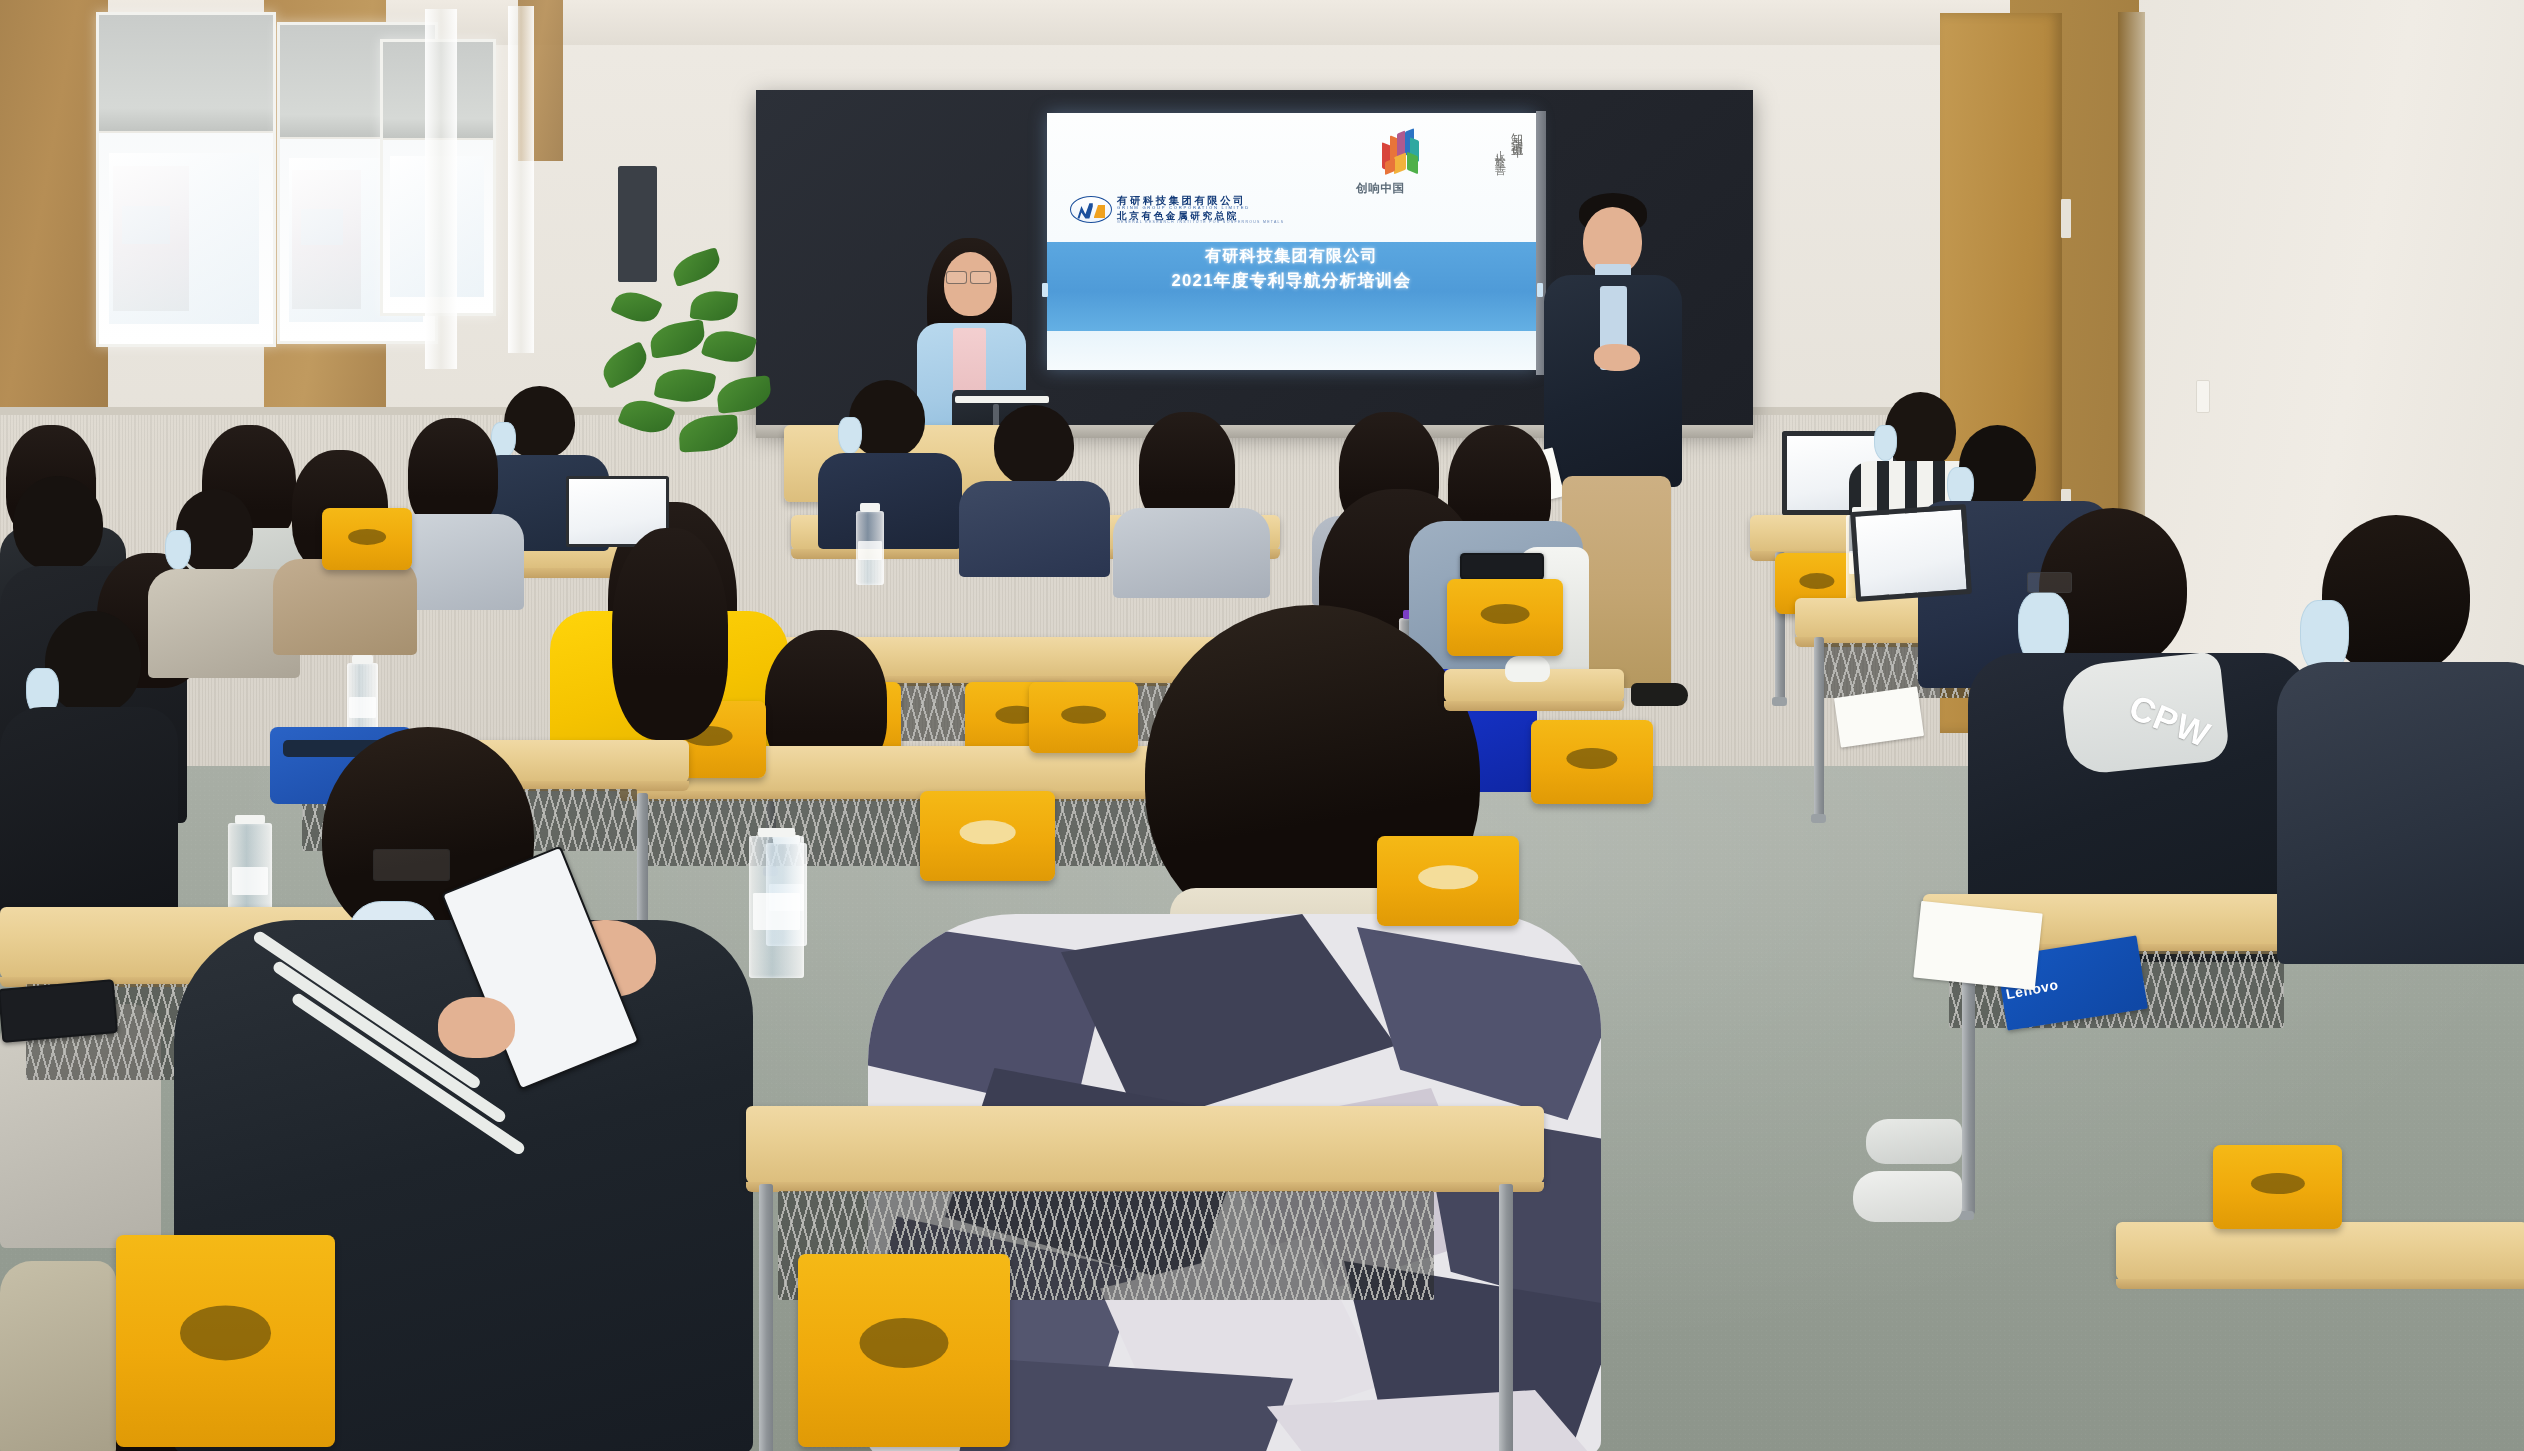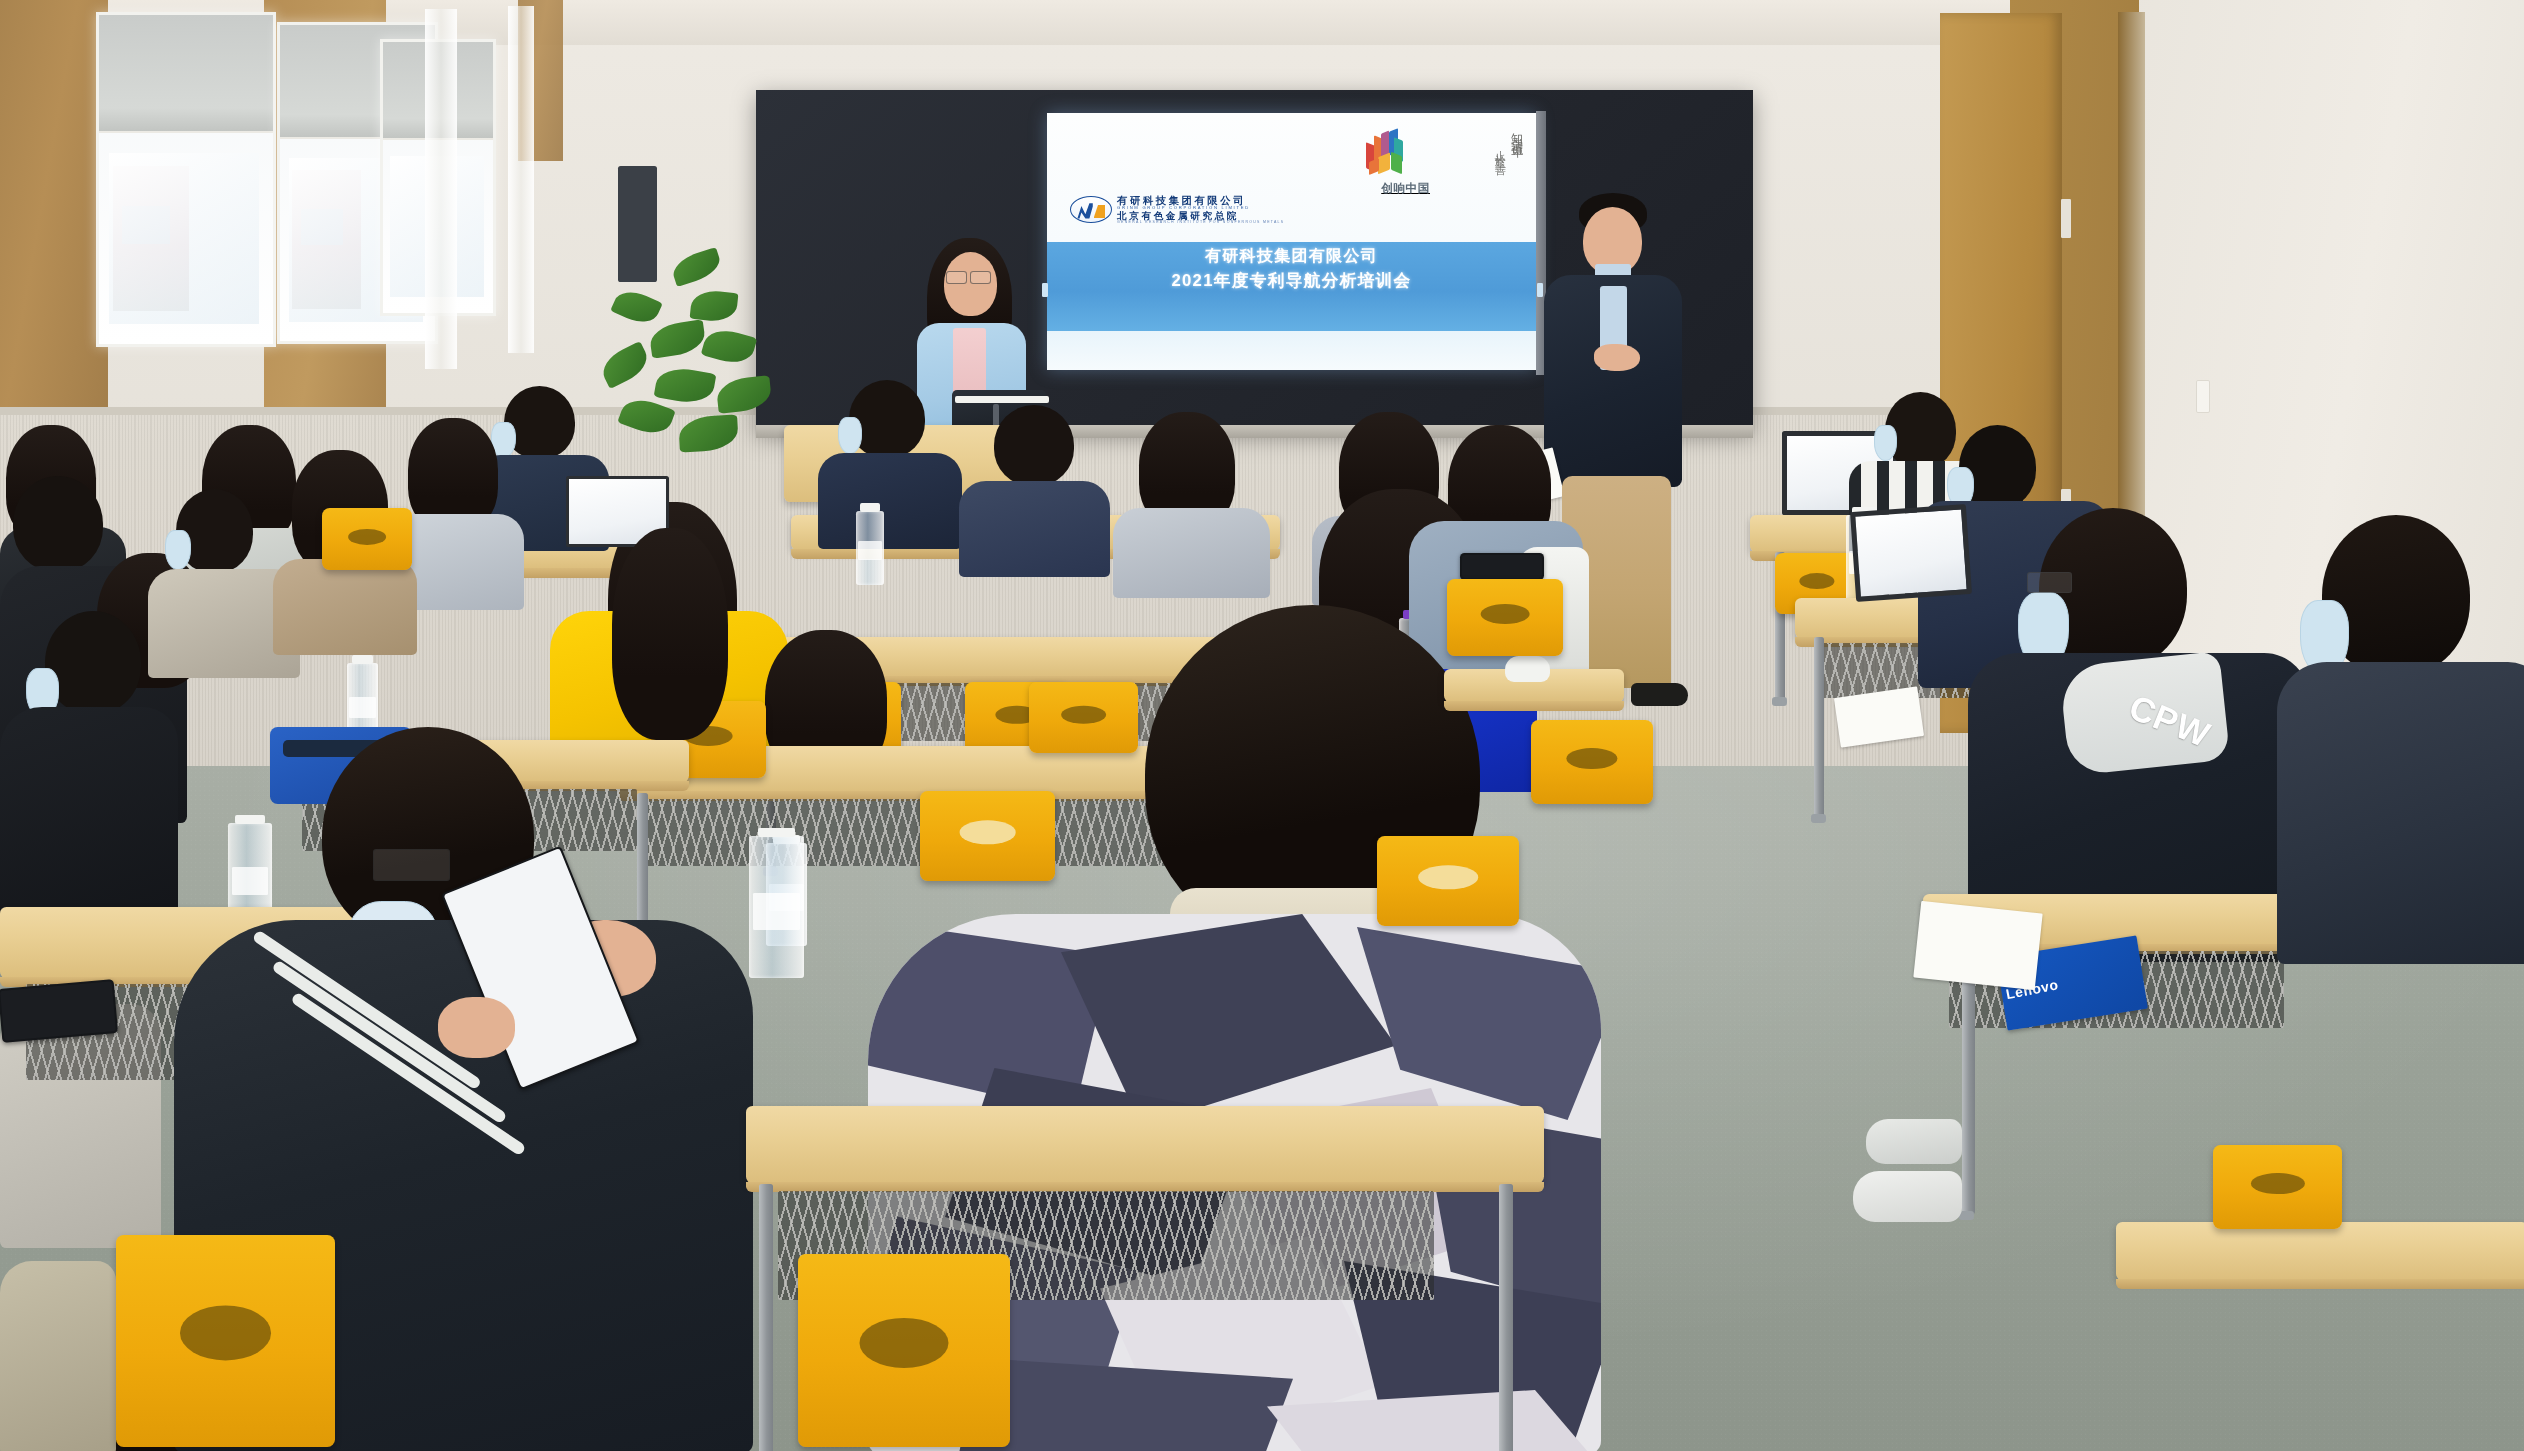--- a/index.html
+++ b/index.html
@@ -181,21 +181,21 @@
     background:#f0a11e;
     clip-path:polygon(0 100%,38% 0,100% 0,100% 100%);
   }
   .grinm-txt { line-height:1.08; }
   .grinm-cn { font-size:10.3px; font-weight:bold; color:#123a78; letter-spacing:2.6px; }
   .grinm-en { font-size:4.2px; color:#2a5ba5; letter-spacing:1.7px; }
   .grinm-cn2 { font-size:9.6px; font-weight:bold; color:#123a78; letter-spacing:2.6px; }
   .grinm-en2 { font-size:3.5px; color:#5f7fb4; letter-spacing:1.3px; }
 
   
-  .cx { position:absolute; left:293px; top:15.4px; text-align:right; width:90px;text-decoration:underline; }
+  .cx { position:absolute; left:309px; top:15.4px; text-align:left; width:90px; }
   .cx-cube { width:48px; height:50px; margin:0 auto; position:relative; }
   .cx-cube span { position:absolute; display:block; border-radius:1.3px; }
   .cx-cn { margin-top:2.6px; font-size:11.6px; font-weight:bold; color:#5c6b78; letter-spacing:0.6px; }
 
   
   .calli {
     position:absolute; right:10.3px; top:10.3px; width:77px; height:116px;
     display:flex; flex-direction:row-reverse; gap:1.3px;
     color:#4a4a46; font-family:"DejaVu Serif", serif;
   }

